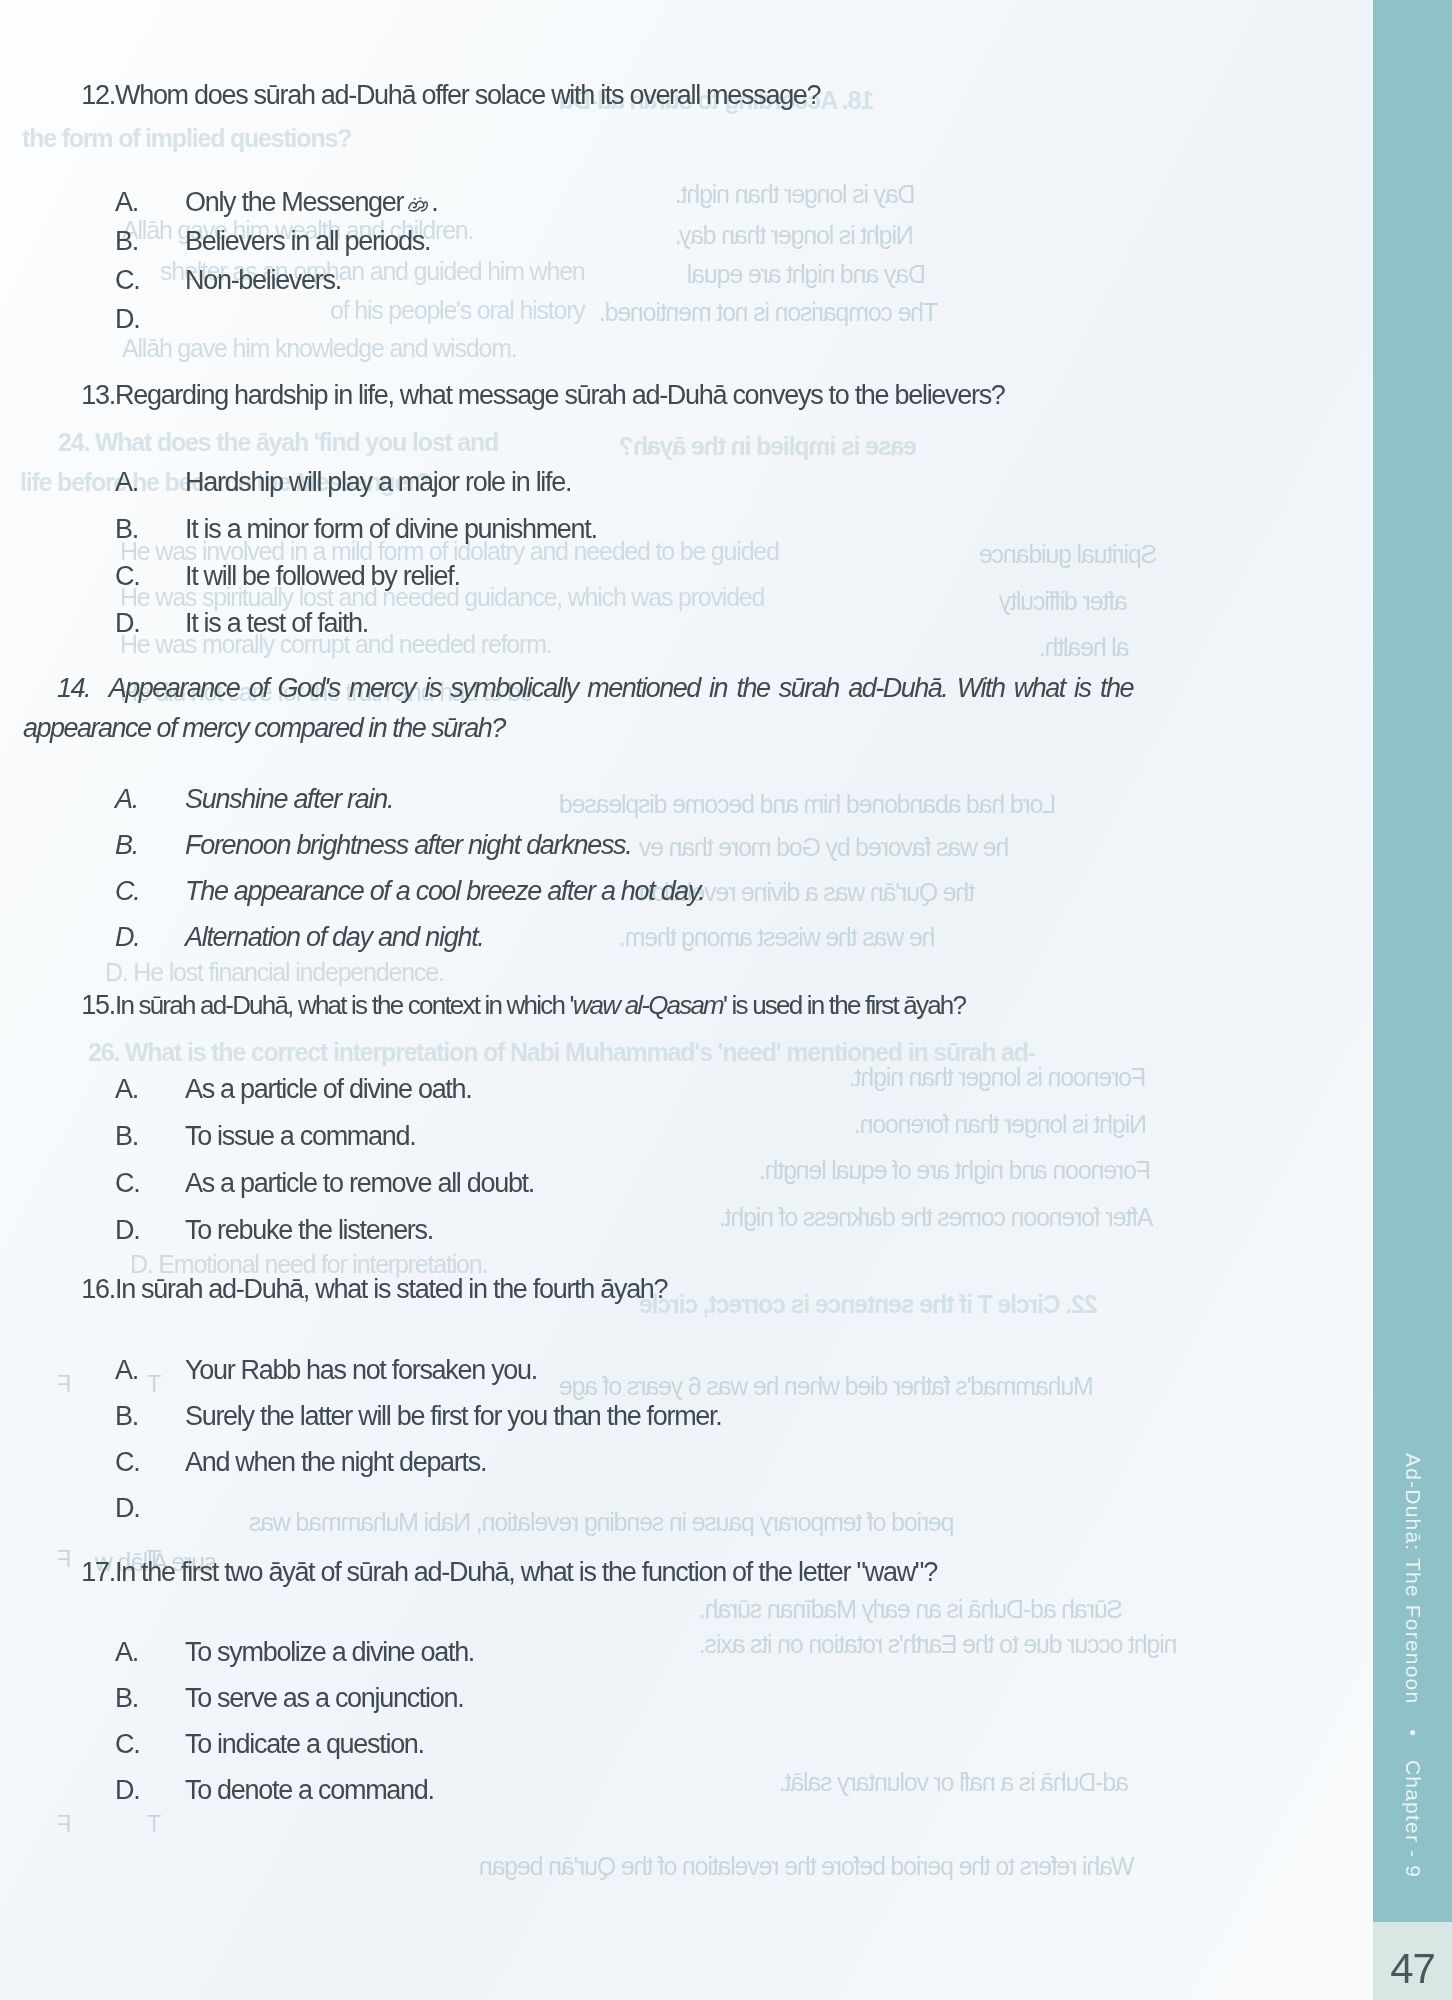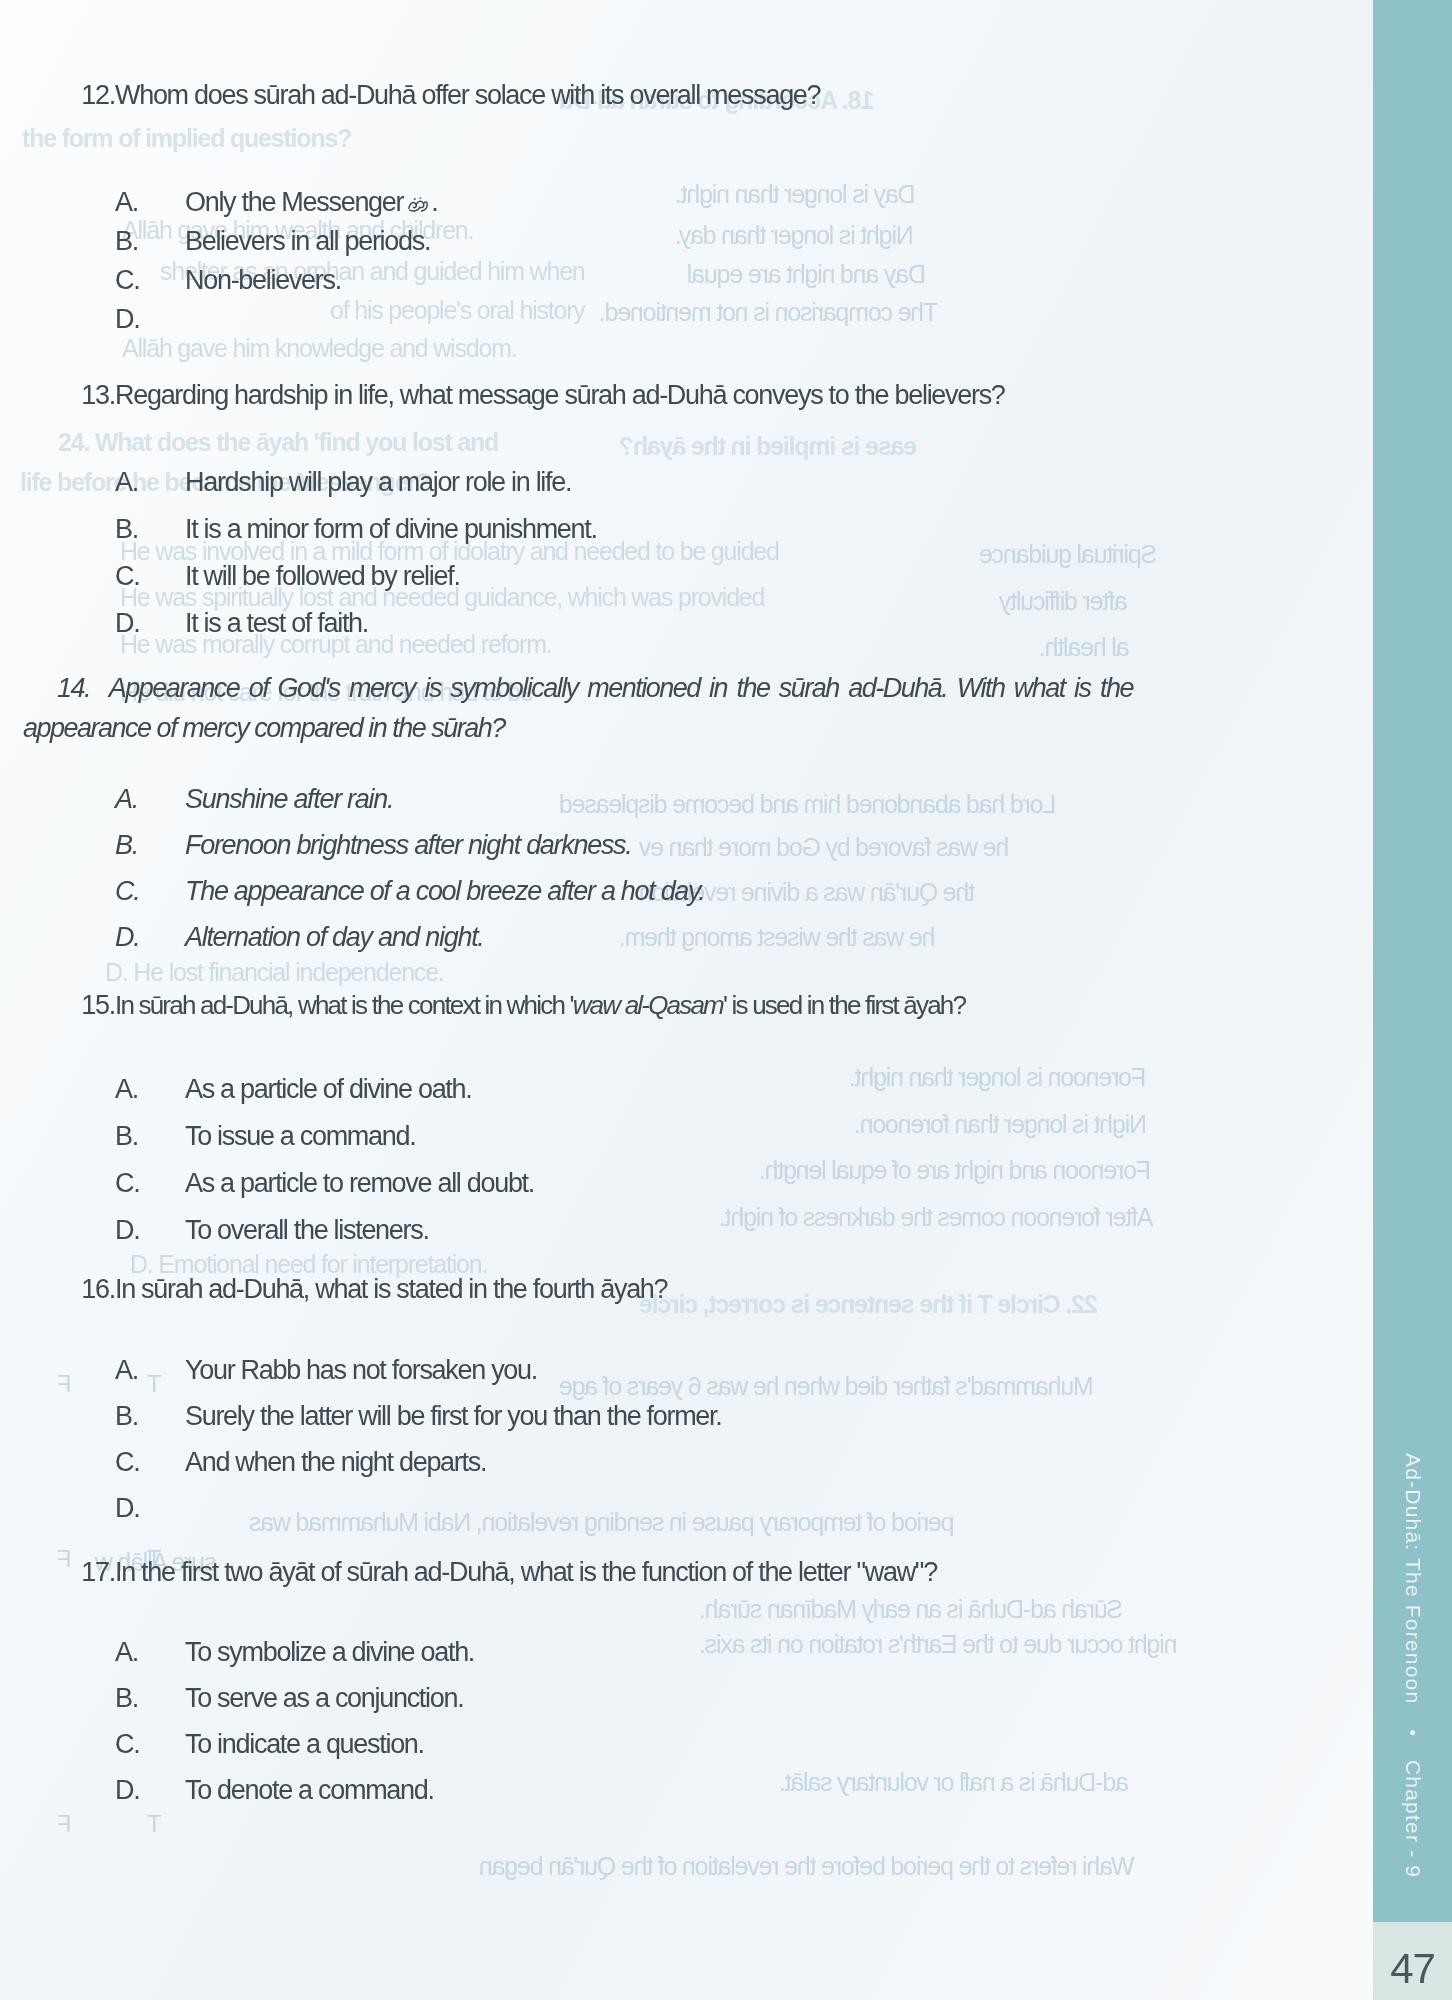--- a/index.html
+++ b/index.html
@@ -68,20 +68,21 @@
       <div class="bleed" style="top: 583px; left: 120px;">He was spiritually lost and needed guidance, which was provided</div>
       <div class="bleed mir" style="top: 587px; left: 1000px;">after difficulty</div>
       <div class="bleed" style="top: 630px; left: 120px;">He was morally corrupt and needed reform.</div>
       <div class="bleed mir" style="top: 633px; left: 1040px;">al health.</div>
       <div class="bleed" style="top: 678px; left: 120px;">He did not care for the truth and had to be</div>
       <div class="bleed mir" style="top: 790px; left: 560px;">Lord had abandoned him and become displeased</div>
       <div class="bleed mir" style="top: 833px; left: 640px;">he was favored by God more than ev</div>
       <div class="bleed mir" style="top: 878px; left: 640px;">the Qur'ān was a divine revelation</div>
       <div class="bleed mir" style="top: 923px; left: 620px;">he was the wisest among them.</div>
       <div class="bleed" style="top: 958px; left: 105px;">D.   He lost financial independence.</div>
+      <div class="bleed bb" style="top: 1038px; left: 88px;">26. What is the correct interpretation of Nabi Muhammad's 'need' mentioned in sūrah ad-</div>
       <div class="bleed mir" style="top: 1063px; left: 850px;">Forenoon is longer than night.</div>
       <div class="bleed mir" style="top: 1110px; left: 855px;">Night is longer than forenoon.</div>
       <div class="bleed mir" style="top: 1156px; left: 760px;">Forenoon and night are of equal length.</div>
       <div class="bleed mir" style="top: 1203px; left: 720px;">After forenoon comes the darkness of night.</div>
       <div class="bleed" style="top: 1250px; left: 130px;">D.   Emotional need for interpretation.</div>
       <div class="bleed mir bb" style="top: 1290px; left: 640px;">22. Circle T if the sentence is correct, circle</div>
       <div class="bleed mir" style="top: 1372px; left: 560px;">Muhammad's father died when he was 6 years of age</div>
       <div class="bleed mir" style="top: 1370px; left: 58px; font-size: 24px;">F</div>
       <div class="bleed mir" style="top: 1370px; left: 148px; font-size: 24px;">T</div>
       <div class="bleed mir" style="top: 1508px; left: 250px;">period of temporary pause in sending revelation, Nabi Muhammad was</div>
@@ -183,21 +184,21 @@
           <div class="opt" style="margin-bottom: 13px;">
             <span class="olet">B.</span>
             <span class="otext">To issue a command.</span>
           </div>
           <div class="opt" style="margin-bottom: 13px;">
             <span class="olet">C.</span>
             <span class="otext">As a particle to remove all doubt.</span>
           </div>
           <div class="opt" style="margin-bottom: 13px;">
             <span class="olet">D.</span>
-            <span class="otext">To overall the listeners.</span>
+            <span class="otext">To rebuke the listeners.</span>
           </div>
         </div>
       </div>
       <div class="q" style="top: 1272px;">
         <div class="qline">
           <span class="qnum">16.</span>
           <span class="qtext">In sūrah ad-Duhā, what is stated in the fourth āyah?</span>
         </div>
         <div class="opts" style="margin-top: 47px;">
           <div class="opt" style="margin-bottom: 12px;">

